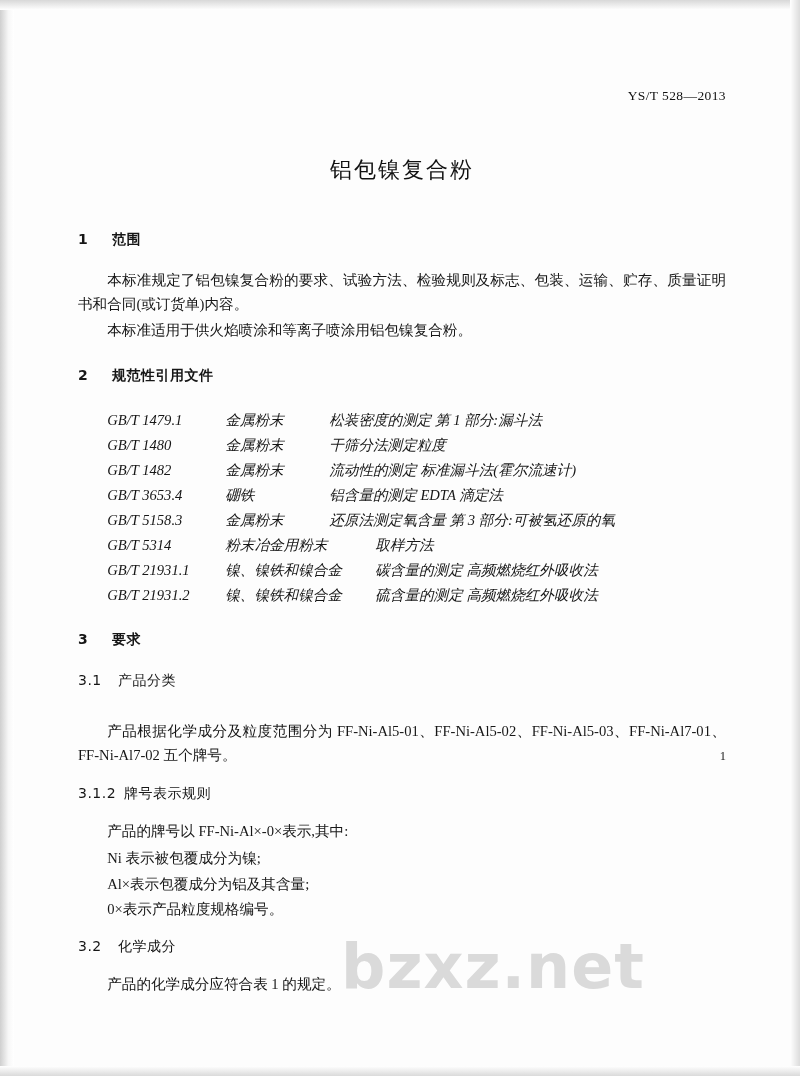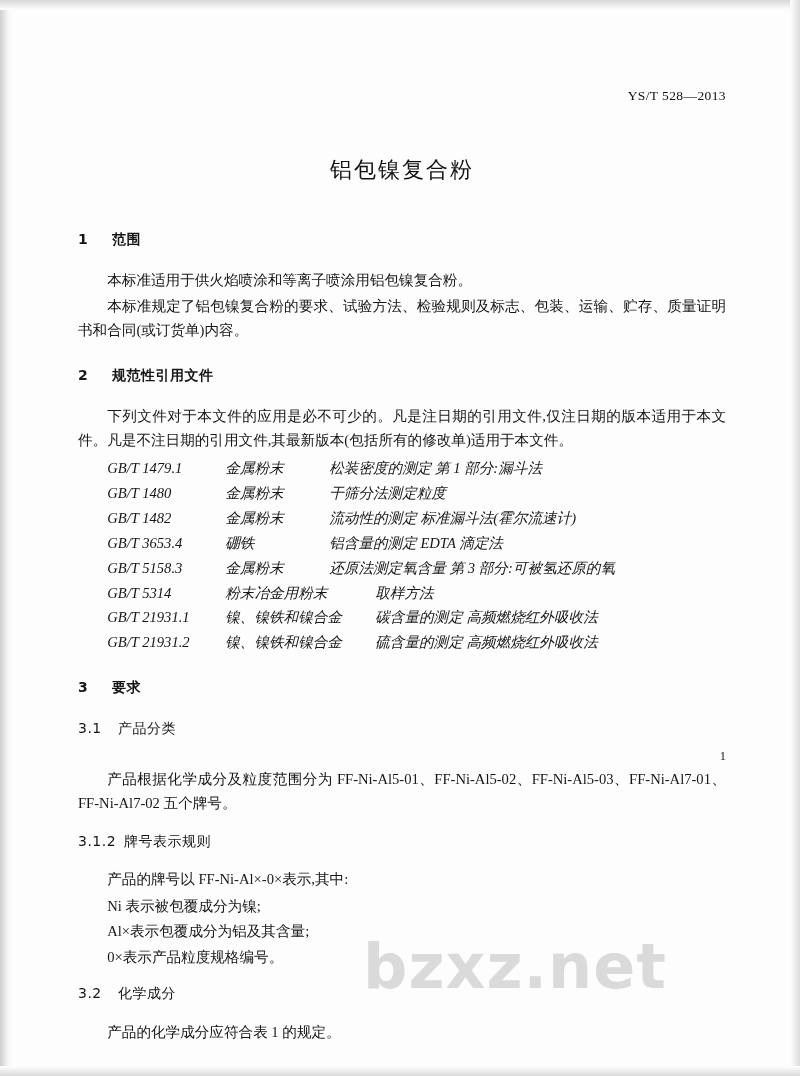--- a/index.html
+++ b/index.html
@@ -173,21 +173,21 @@
   .page-number {
     position: absolute;
     right: 0;
     bottom: 24px;
     font-size: 12.5px;
     color: #222;
   }
 
   .watermark {
     position: absolute;
-    left: 363px;
+    left: 341px;
     top: 930px;
     font-family: "DejaVu Sans", "Liberation Sans", sans-serif;
     font-size: 62px;
     font-weight: bold;
     color: rgba(140,140,140,0.30);
     letter-spacing: 1px;
     pointer-events: none;
     user-select: none;
     white-space: nowrap;
   }
@@ -206,30 +206,29 @@
     <div class="doc-code">YS/T 528—2013</div>
 
     <div class="doc-title">铝包镍复合粉</div>
 
     <div class="body-flow">
 
       <div class="h-clause">
         <span class="num">1</span><span>范围</span>
       </div>
       <div class="gap-s"></div>
+      <p class="para">本标准规定了铝包镍复合粉的要求、试验方法、检验规则及标志、包装、运输、贮存、质量证明书和合同(或订货单)内容。</p>
       <p class="para">本标准适用于供火焰喷涂和等离子喷涂用铝包镍复合粉。</p>
-      <p class="para">本标准规定了铝包镍复合粉的要求、试验方法、检验规则及标志、包装、运输、贮存、质量证明书和合同(或订货单)内容。</p>
 
       <div class="gap-m"></div>
 
       <div class="h-clause">
         <span class="num">2</span><span>规范性引用文件</span>
       </div>
       <div class="gap-s"></div>
-      <p class="para">下列文件对于本文件的应用是必不可少的。凡是注日期的引用文件,仅注日期的版本适用于本文件。凡是不注日期的引用文件,其最新版本(包括所有的修改单)适用于本文件。</p>
 
       <ul class="ref-list">
         <li>
           <span class="ref-code">GB/T 1479.1</span><span class="ref-mid">金属粉末</span><span>松装密度的测定    第 1 部分:漏斗法</span>
         </li>
         <li>
           <span class="ref-code">GB/T 1480</span><span class="ref-mid">金属粉末</span><span>干筛分法测定粒度</span>
         </li>
         <li>
           <span class="ref-code">GB/T 1482</span><span class="ref-mid">金属粉末</span><span>流动性的测定    标准漏斗法(霍尔流速计)</span>

